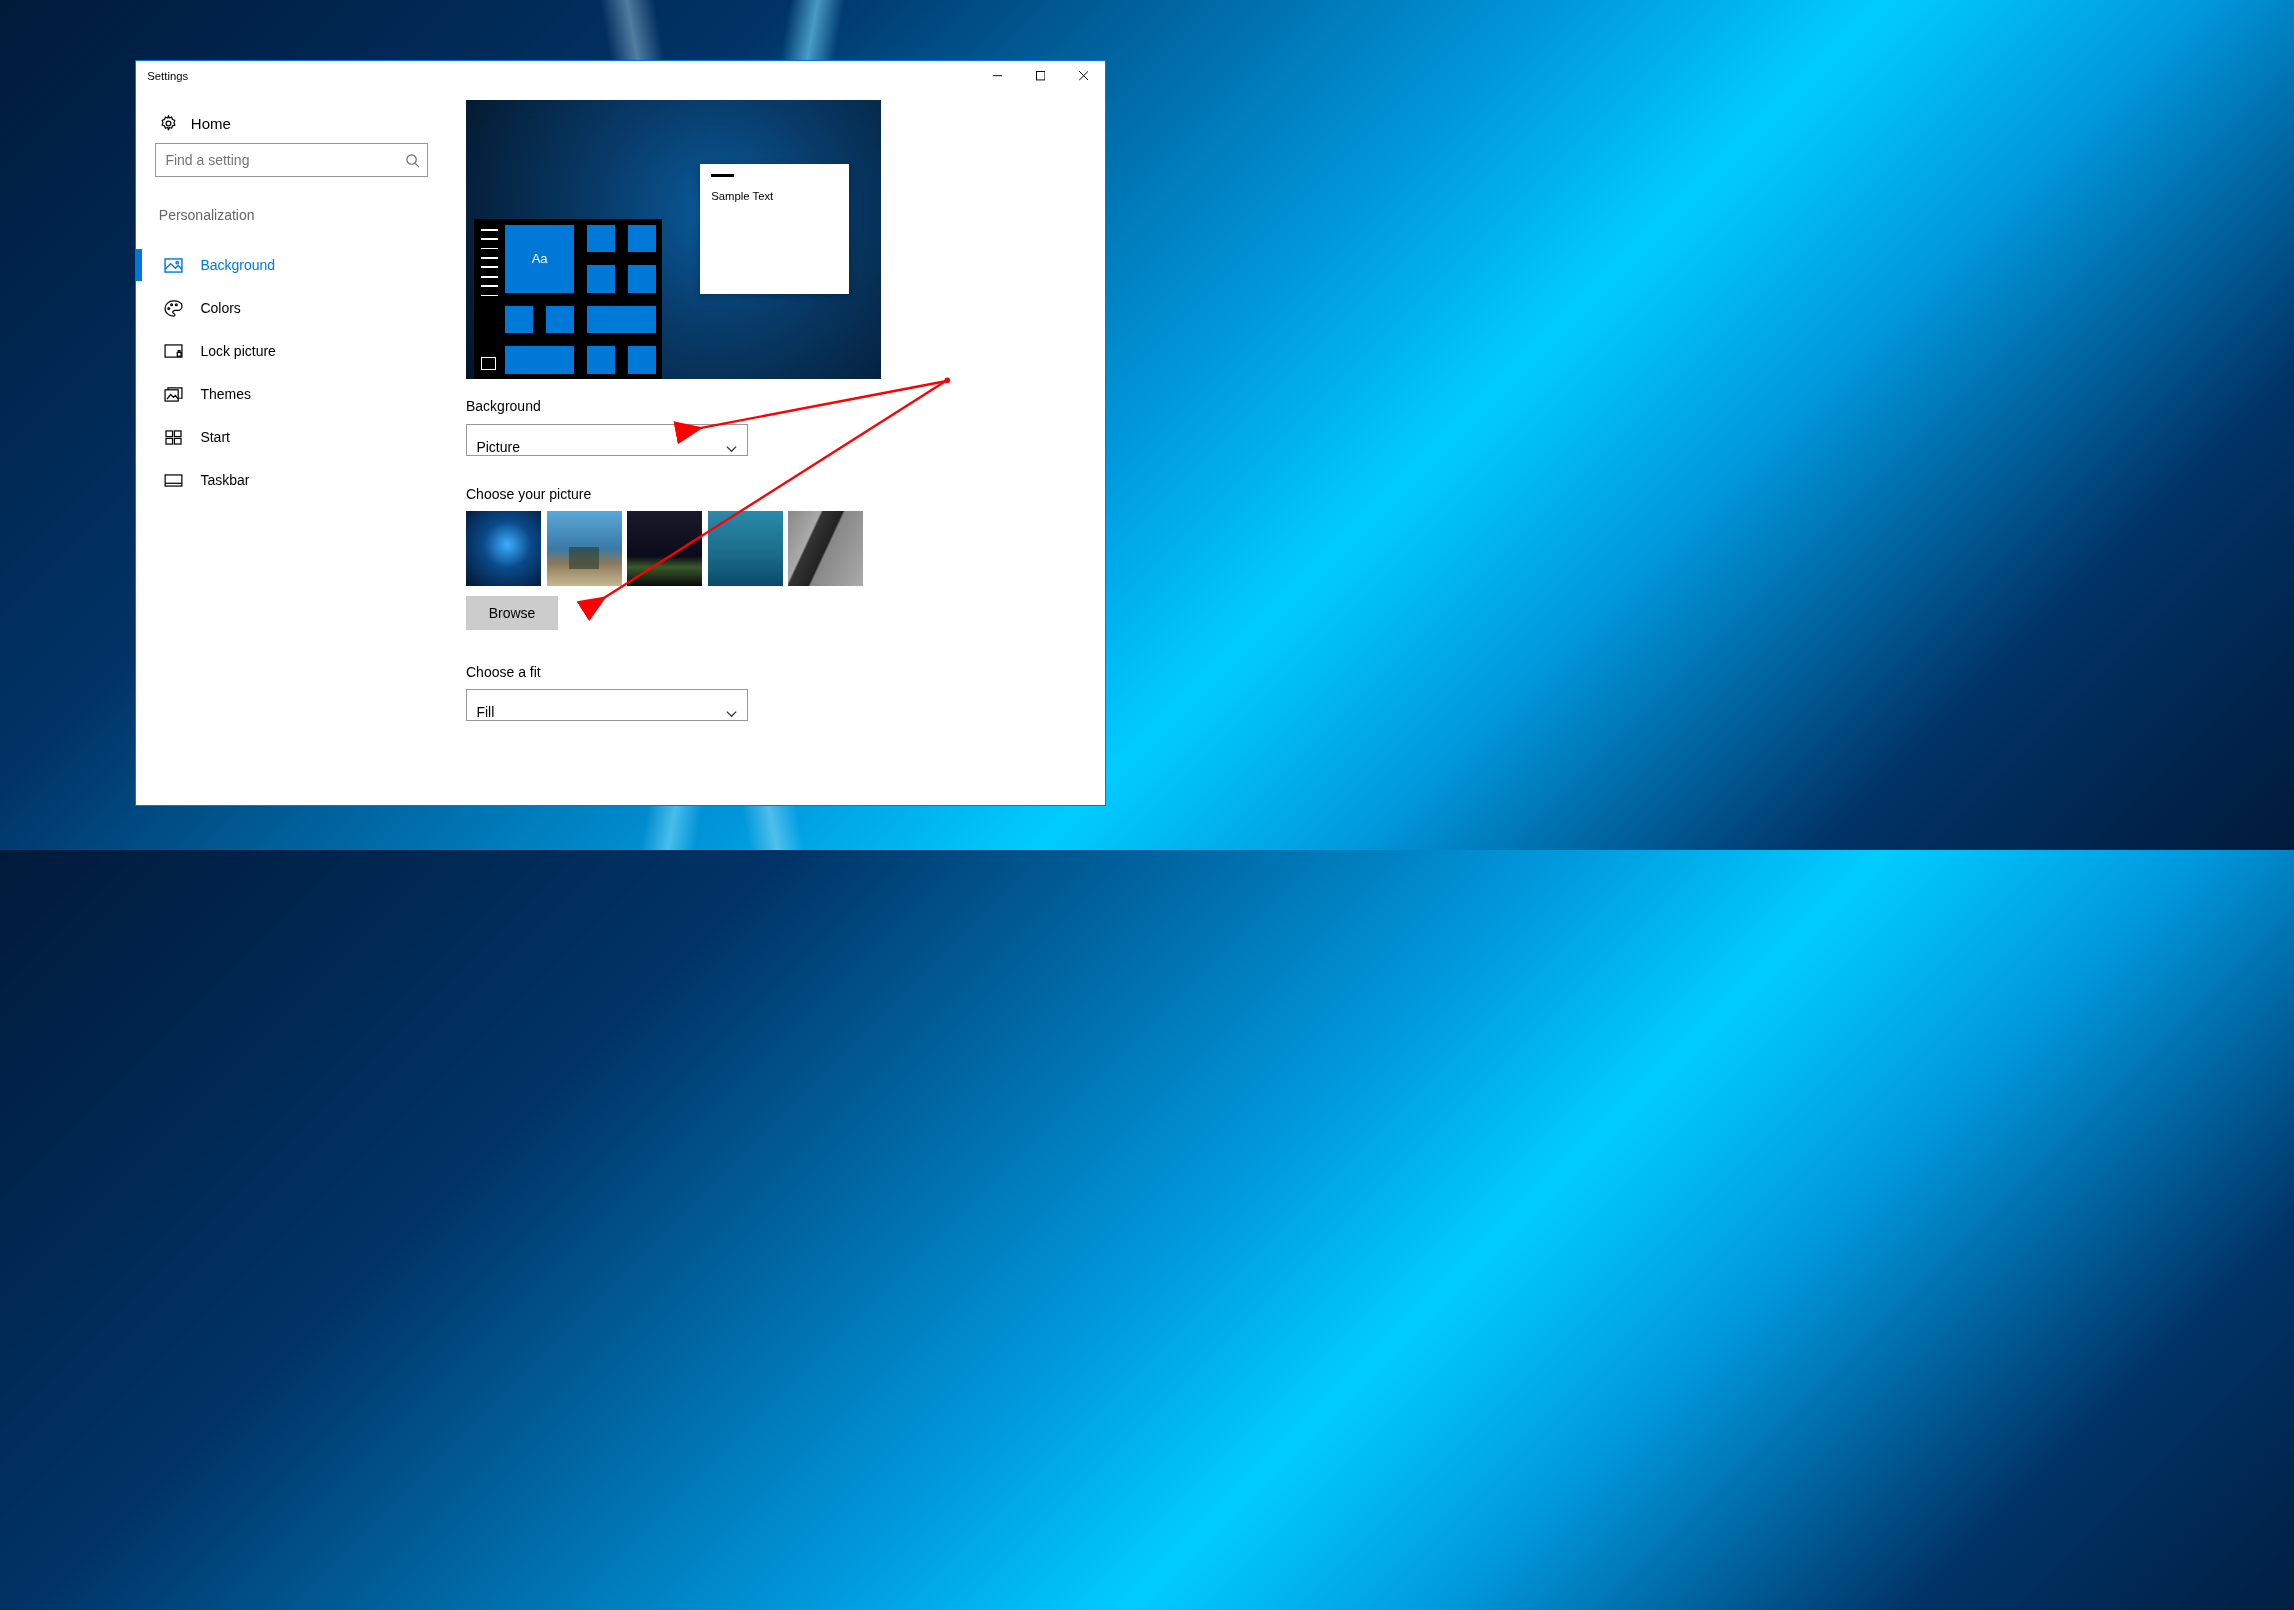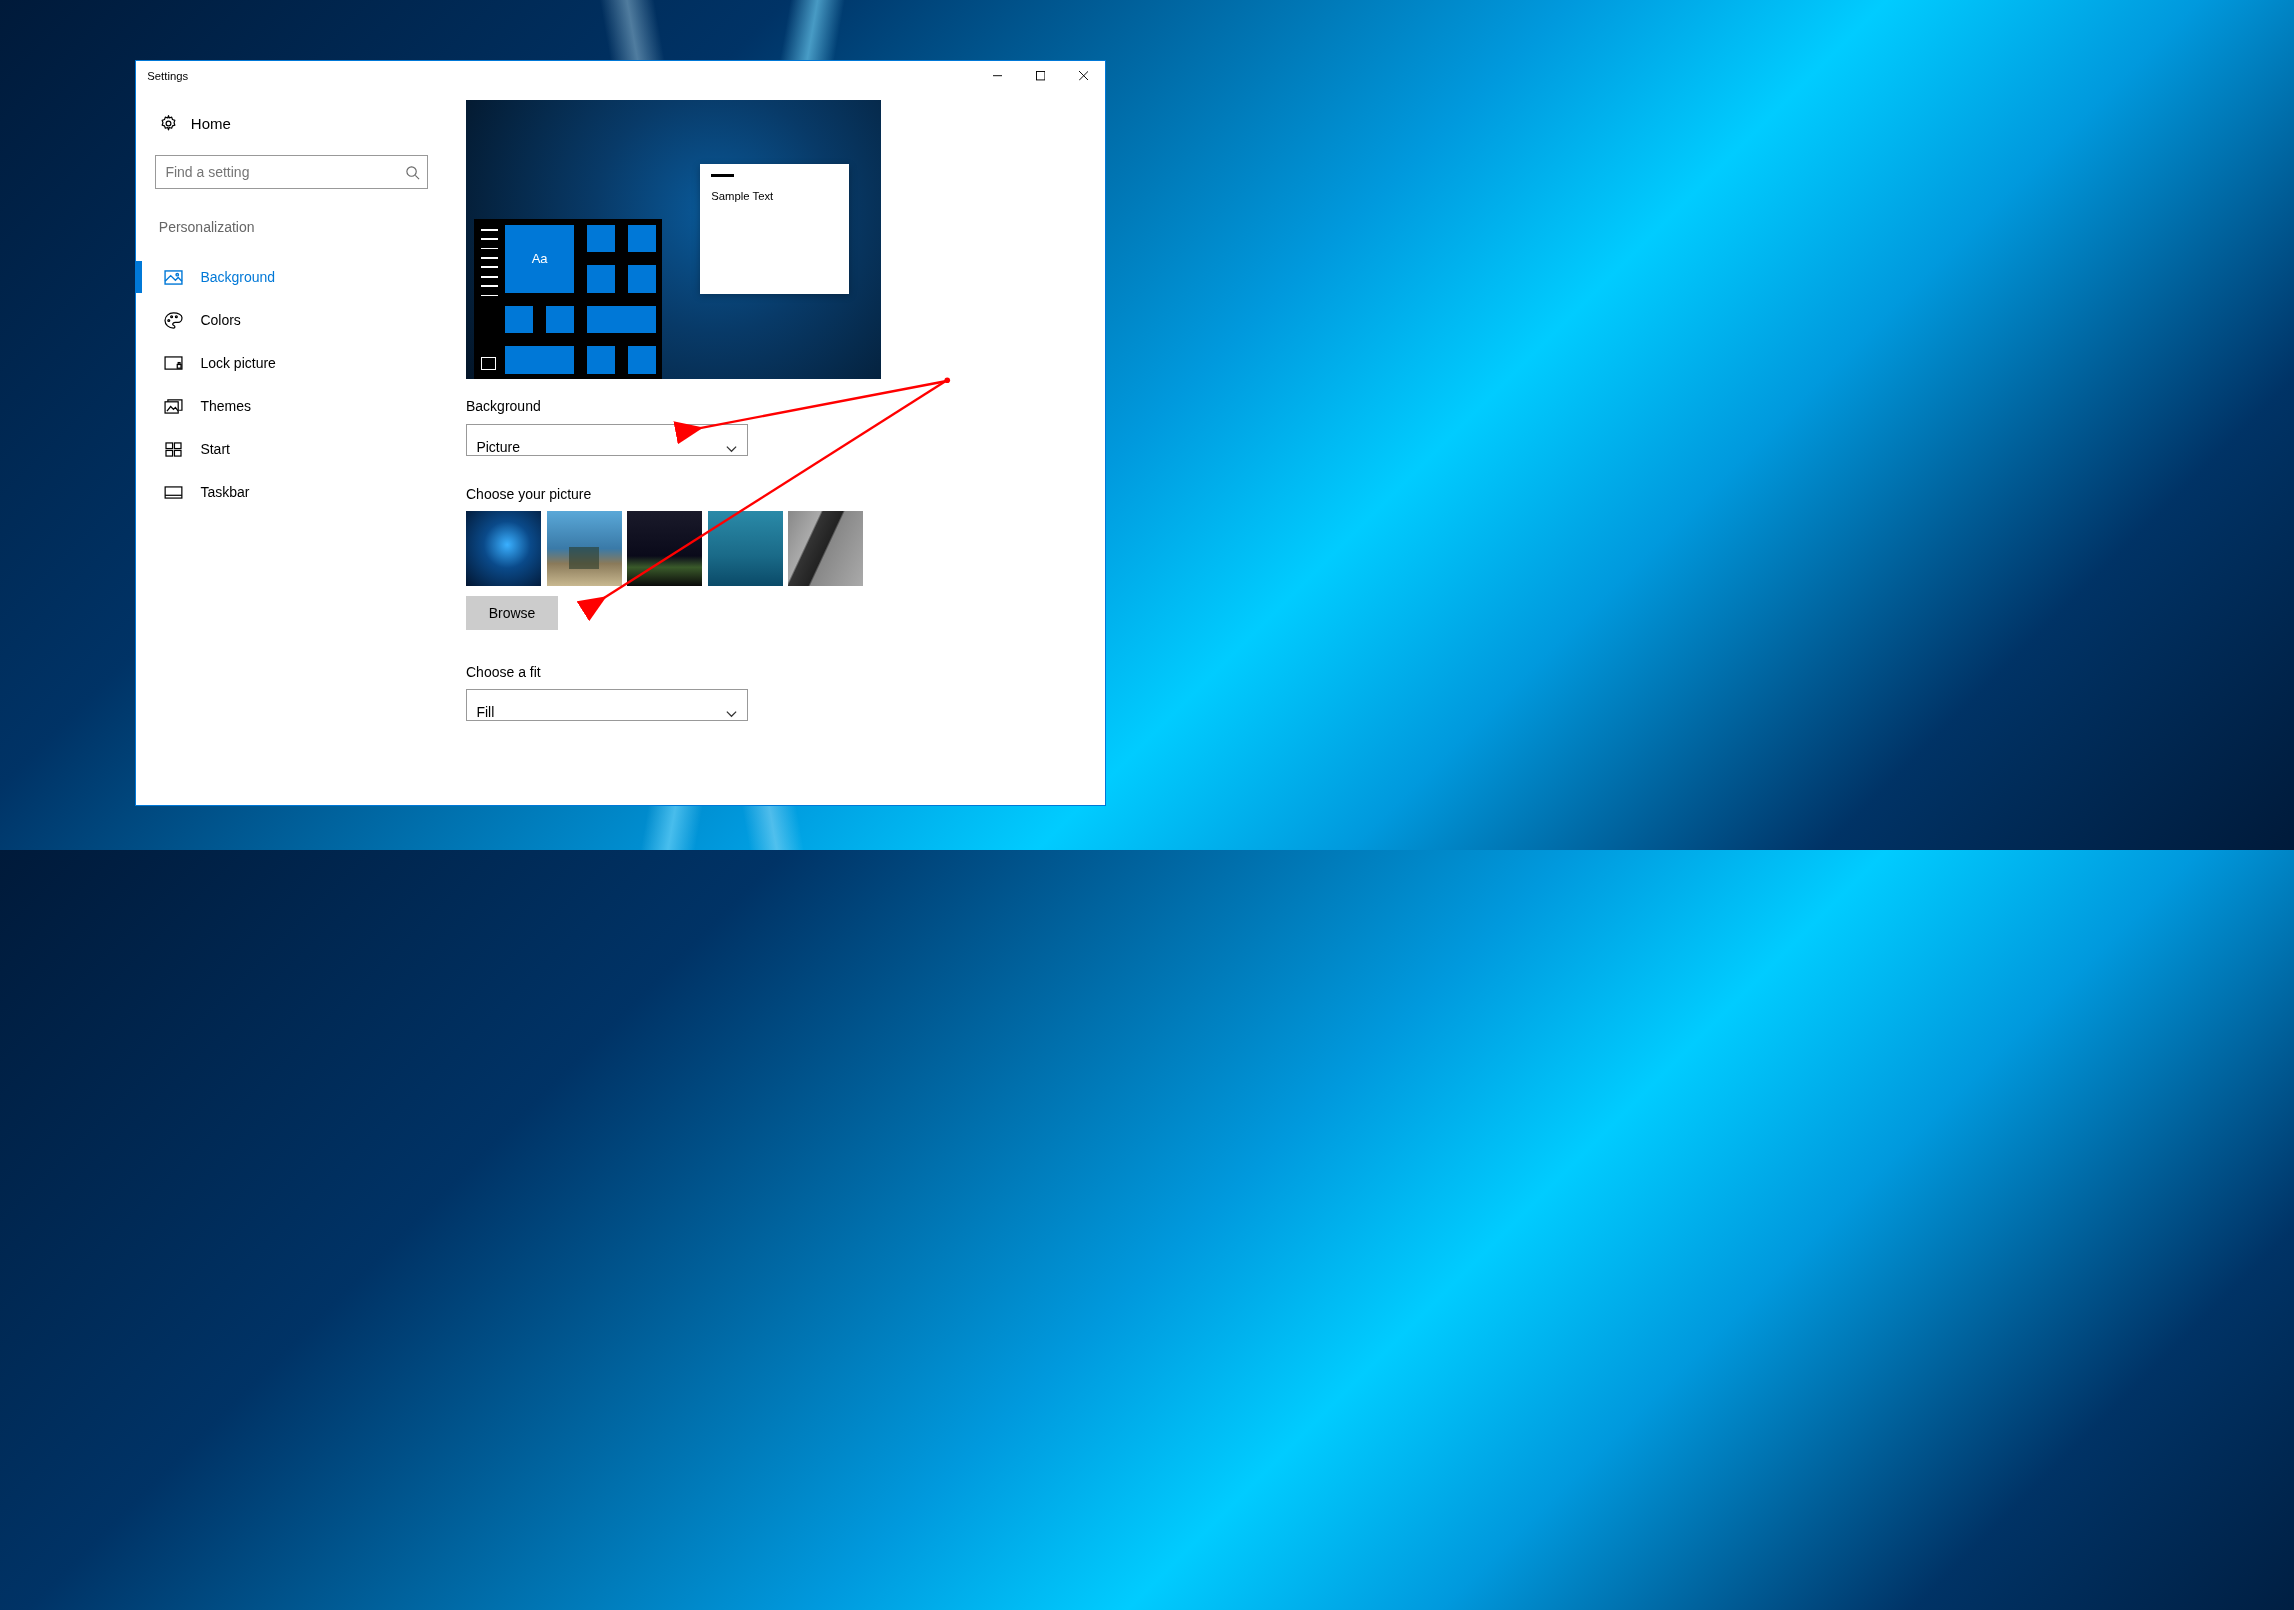--- a/index.html
+++ b/index.html
@@ -62,21 +62,21 @@
   .sidebar {
     width: 311px;
     padding: 17px 19px 0 19px;
   }
 
   .home-row {
     display: flex;
     align-items: center;
     gap: 13px;
     padding: 5.6px 3.8px 5.6px 3.8px;
-    margin-bottom: 17px;
+    margin-bottom: 5px;
     cursor: pointer;
   }
   .home-row .gear { width: 19px; height: 19px; }
   .home-row span { font-size: 15px; }
 
   .search-box {
     display: flex;
     align-items: center;
     border: 1.9px solid #999;
     height: 34px;

